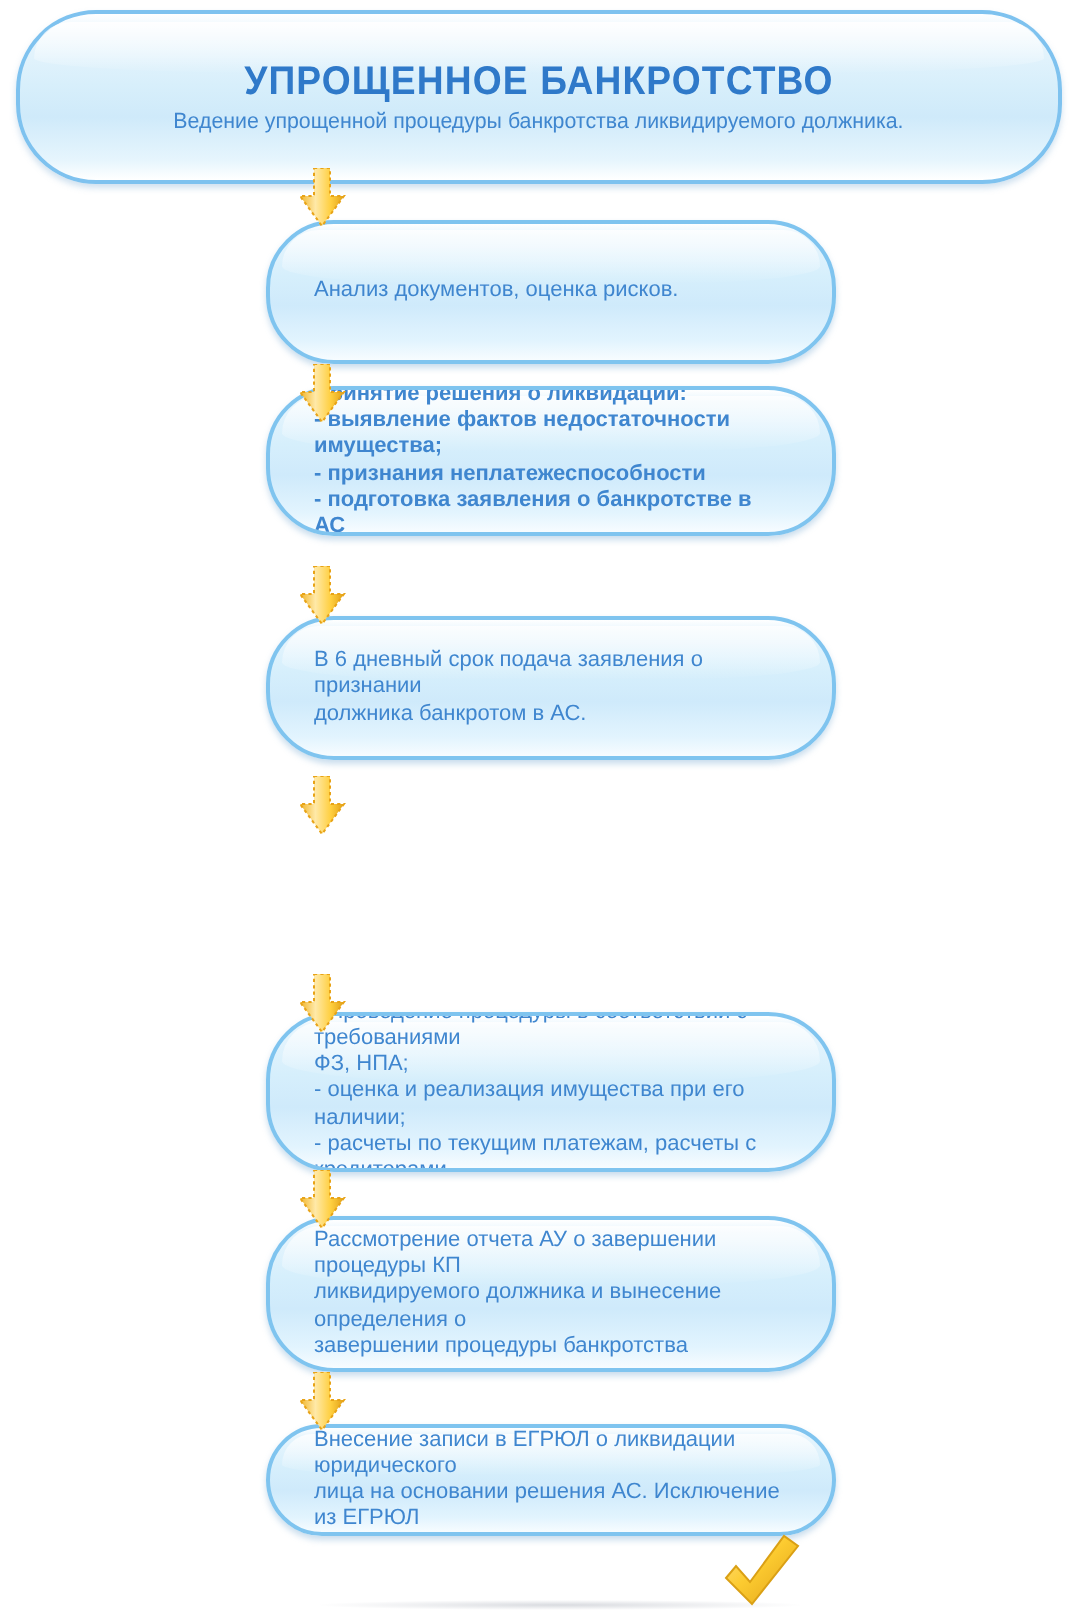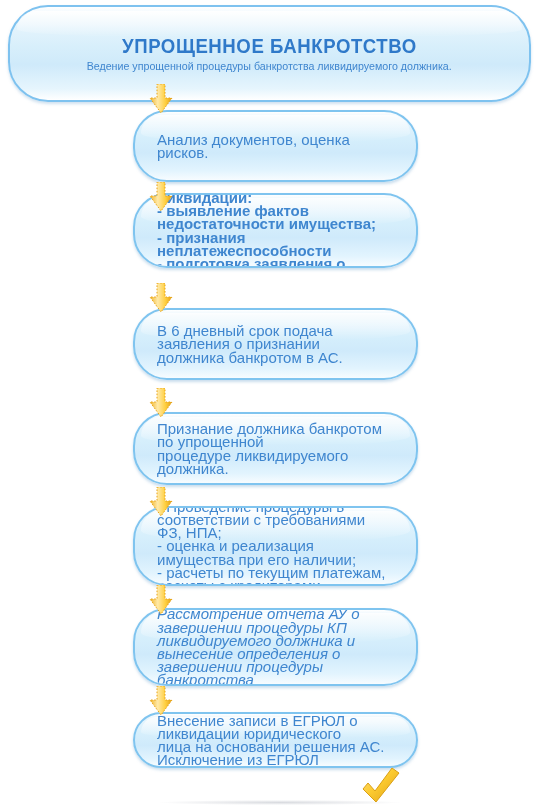--- a/index.html
+++ b/index.html
@@ -20,21 +20,21 @@
     width: 539px;
     height: 811px;
   }
 
   
   .header-box {
     position: absolute;
     left: 8px;
     top: 5px;
     width: 523px;
-    height: 97px;
+    height: 87px;
     box-sizing: border-box;
     border-radius: 40px;
     border: 2px solid #7ec2ef;
     background:
       linear-gradient(to bottom,
         #ffffff 0%,
         #eaf6fd 10%,
         #d8effb 42%,
         #cfeafa 62%,
         #e6f5fd 88%,
@@ -103,21 +103,21 @@
     left: 6px; right: 6px; top: 3px;
     height: 40%;
     border-radius: 28px 28px 50% 50%;
     background: linear-gradient(to bottom, rgba(255,255,255,.80), rgba(255,255,255,0));
     pointer-events: none;
   }
   .step-text {
     position: relative;
     z-index: 2;
     color: #3f86cf;
-    font-size: 15px;
+    font-size: 11px;
     line-height: 13.2px;
     padding: 0 22px;
     width: 100%;
     box-sizing: border-box;
     white-space: pre-line;
   }
 
   
   .arrow {
     position: absolute;
@@ -200,45 +200,41 @@
     <div class="step-text">В 6 дневный срок подача заявления о признании
 должника банкротом в АС.</div>
   </div>
 
   <div class="arrow" style="top:388px;">
     <svg width="26" height="30" viewBox="0 0 26 30">
       <path d="M9,0 L17,0 L17,14 L24,14 L13,29 L2,14 L9,14 Z" fill="url(#ag1)" stroke="#e8a317" stroke-width="1" stroke-dasharray="1.6,1.6"></path>
     </svg>
   </div>
 
-  <div class="step" style="top:412px;height:73px;">
-    <div class="step-text">Признание должника банкротом по упрощенной
-процедуре ликвидируемого должника.</div>
-  </div>
 
   <div class="arrow" style="top:487px;">
     <svg width="26" height="30" viewBox="0 0 26 30">
       <path d="M9,0 L17,0 L17,14 L24,14 L13,29 L2,14 L9,14 Z" fill="url(#ag1)" stroke="#e8a317" stroke-width="1" stroke-dasharray="1.6,1.6"></path>
     </svg>
   </div>
 
   <div class="step" style="top:506px;height:80px;">
     <div class="step-text">- Проведение процедуры в соответствии с требованиями
   ФЗ, НПА;
 - оценка и реализация имущества при его наличии;
 - расчеты по текущим платежам, расчеты с кредиторами.</div>
   </div>
 
   <div class="arrow" style="top:585px;">
     <svg width="26" height="30" viewBox="0 0 26 30">
       <path d="M9,0 L17,0 L17,14 L24,14 L13,29 L2,14 L9,14 Z" fill="url(#ag1)" stroke="#e8a317" stroke-width="1" stroke-dasharray="1.6,1.6"></path>
     </svg>
   </div>
 
-  <div class="step" style="top:608px;height:78px;font-style:italic;">
+  <div class="step" style="top:608px;height:78px;">
     <div class="step-text">Рассмотрение отчета АУ о завершении процедуры КП
 ликвидируемого должника и вынесение определения о
 завершении процедуры банкротства</div>
   </div>
 
   <div class="arrow" style="top:686px;">
     <svg width="26" height="30" viewBox="0 0 26 30">
       <path d="M9,0 L17,0 L17,14 L24,14 L13,29 L2,14 L9,14 Z" fill="url(#ag1)" stroke="#e8a317" stroke-width="1" stroke-dasharray="1.6,1.6"></path>
     </svg>
   </div>

